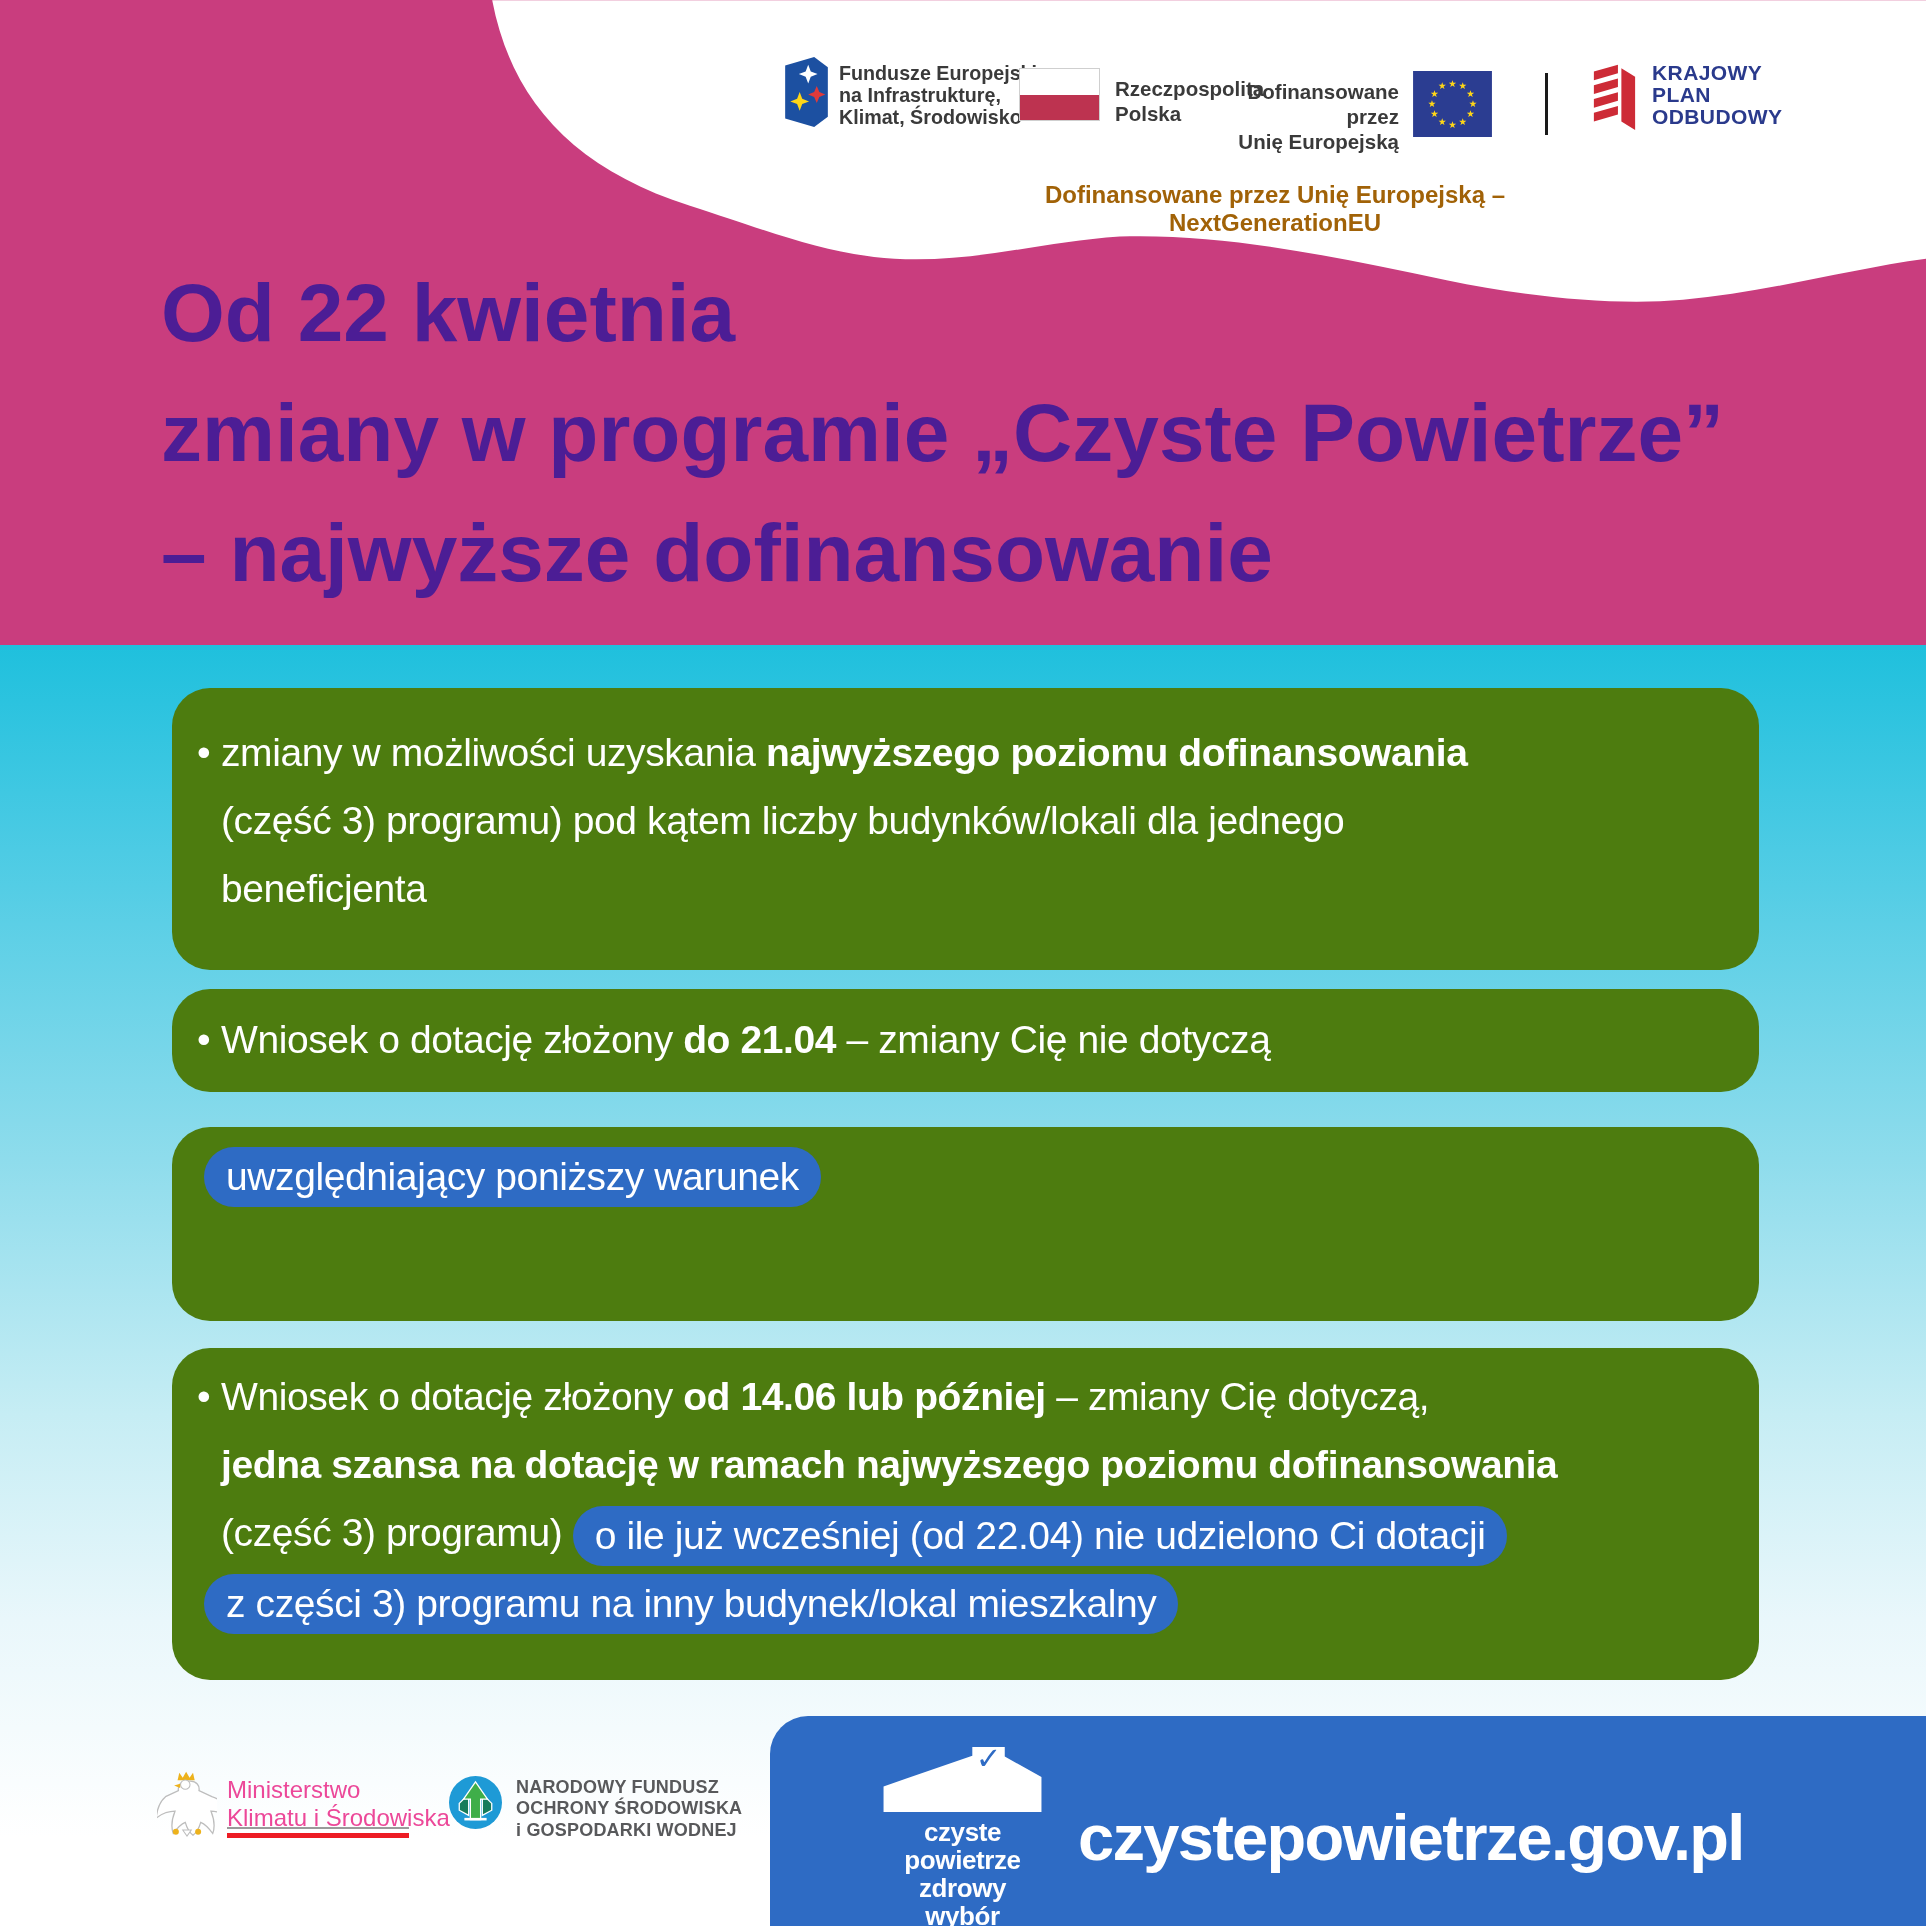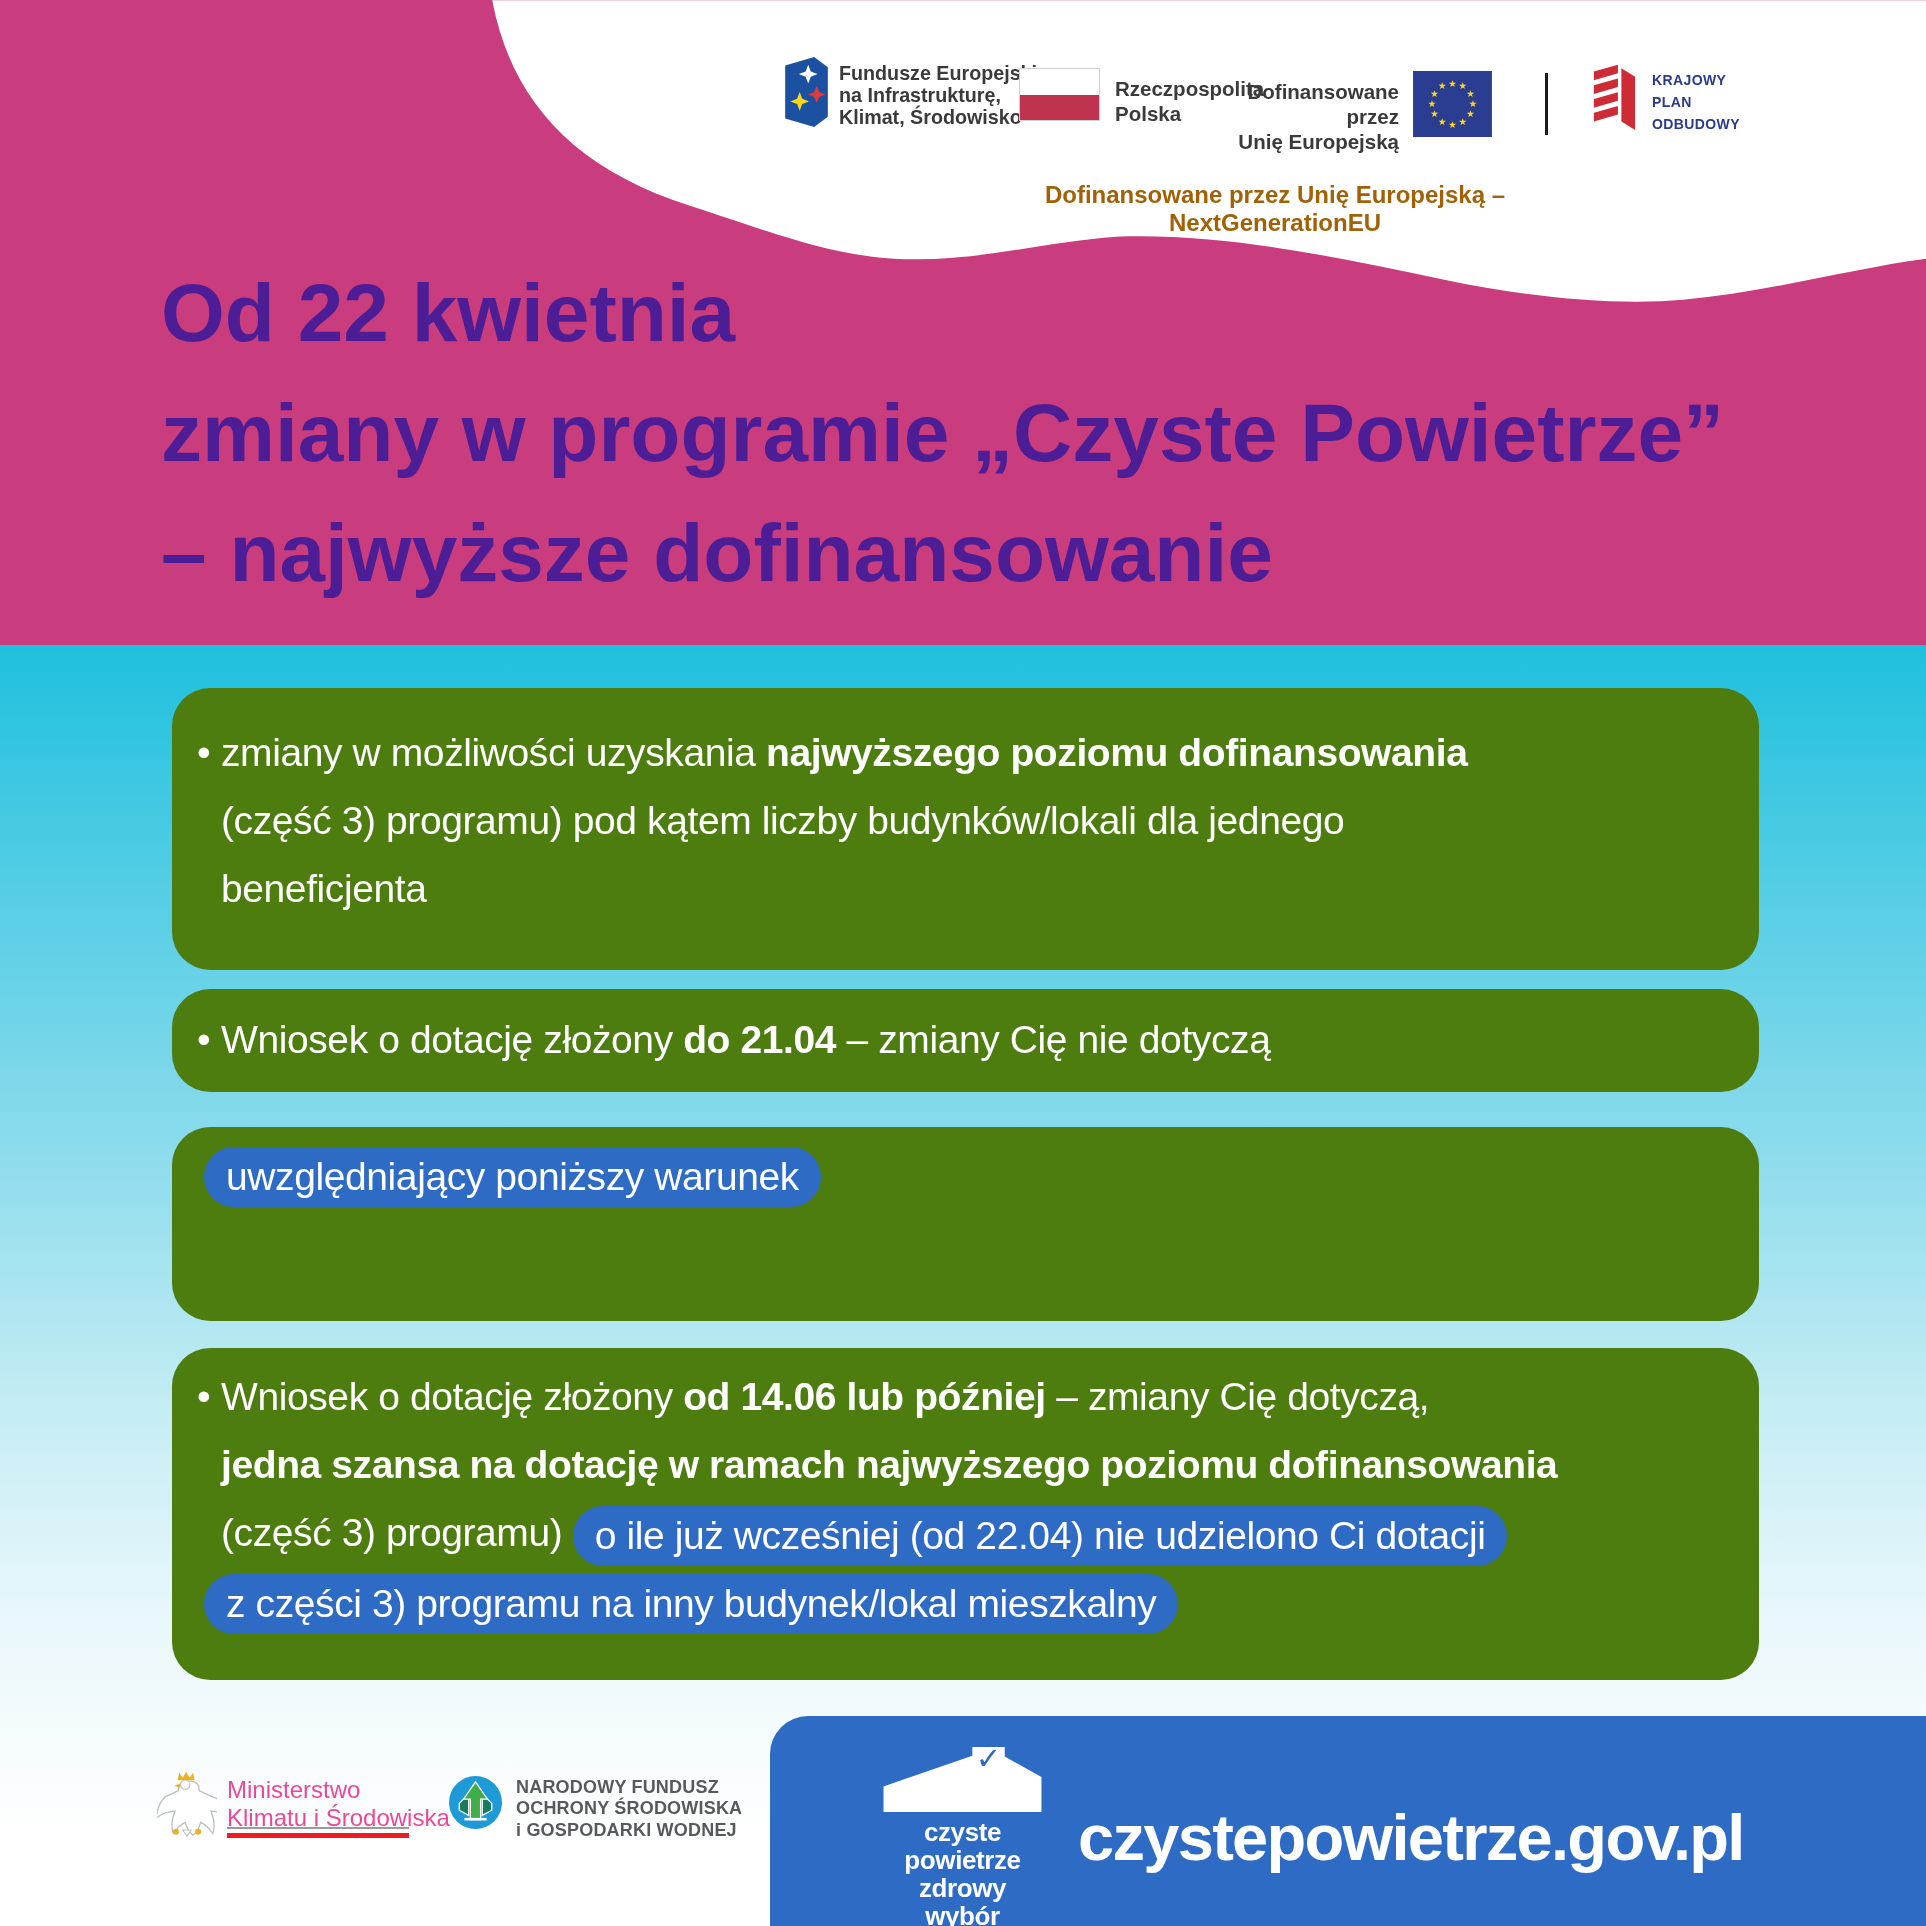--- a/index.html
+++ b/index.html
@@ -18,21 +18,21 @@
   #fe-flag{position:absolute;left:785px;top:57px;}
   #fe-text{left:839px;top:62px;}
   #pl-flag{position:absolute;left:1019px;top:68px;width:81px;height:53px;
            border:0.9px solid #cfcfcf;box-sizing:border-box;background:#fff;}
   #pl-flag .red{position:absolute;left:0;bottom:0;width:100%;height:50%;background:#bd3350;}
   #pl-text{left:1115px;top:76px;font-size:20.5px;line-height:25px;}
   #eu-cof-text{left:1228px;top:79px;width:171px;text-align:right;font-size:20.5px;line-height:25px;}
   #eu-flag{position:absolute;left:1413px;top:71px;}
   #top-divider{position:absolute;left:1545px;top:73px;width:2.6px;height:62px;background:#1a1a1a;}
   #kpo-icon{position:absolute;left:1592px;top:63px;}
-  #kpo-text{left:1652px;top:69px;color:#2a3a8c;font-size:14px;line-height:22px;letter-spacing:0.4px;}
+  #kpo-text{left:1652px;top:62px;color:#2a3a8c;font-size:21px;line-height:22px;letter-spacing:0.4px;}
   #tagline{position:absolute;left:967px;top:181px;width:616px;text-align:center;
            color:#a16207;font-size:24px;font-weight:700;}
 
   
   #title{position:absolute;left:161px;top:253px;width:1678px;color:#4c1d95;
          font-size:82px;font-weight:700;line-height:120px;white-space:nowrap;}
 
   
   .box{position:absolute;left:172px;width:1587px;border-radius:38px;box-sizing:border-box;
        color:#ffffff;font-size:39px;letter-spacing:-0.4px;padding-left:25px;padding-right:31px;}

